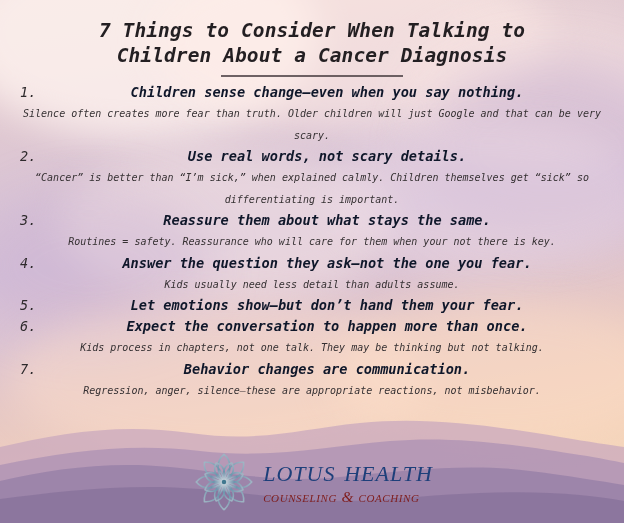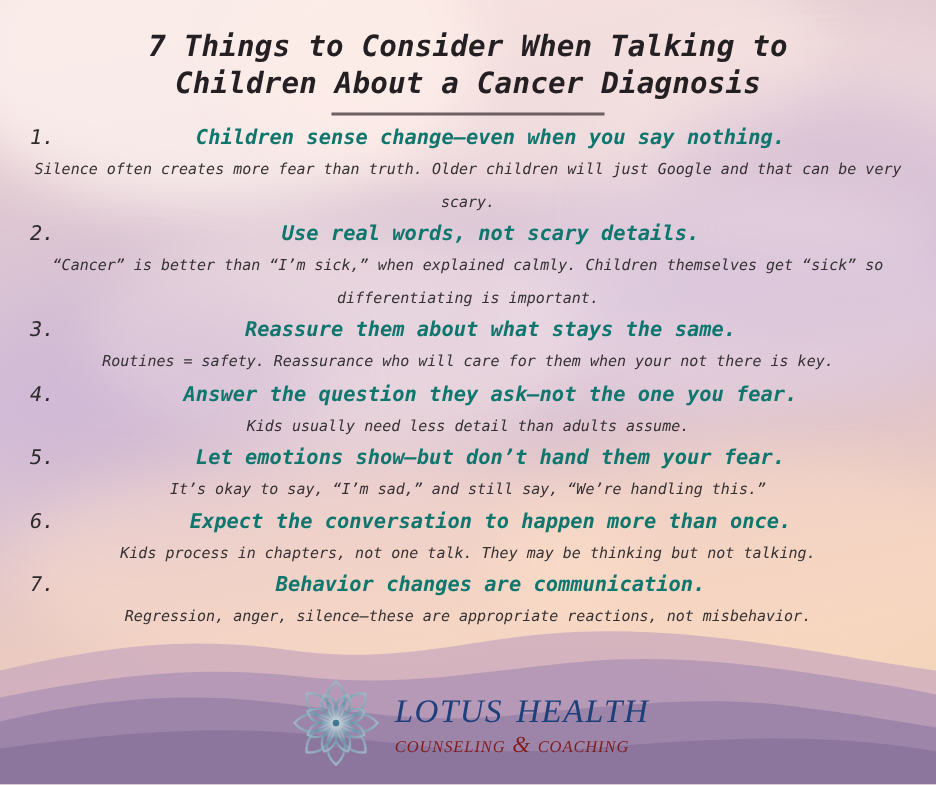--- a/index.html
+++ b/index.html
@@ -143,21 +143,21 @@
     left: 20px;
     top: 0;
     font-size: 13.5px;
     color: #2e2a2c;
   }
   .item-title {
     display: block;
     text-align: center;
     font-size: 13.6px;
     font-weight: bold;
-    color: #0f766e;
+    color: #0f172a;
     padding-left: 30px;
   }
   .item-body {
     display: block;
     text-align: center;
     font-size: 10px;
     line-height: 21.5px;
     color: #353032;
     padding: 0 8px;
   }
@@ -258,21 +258,20 @@
         <span class="item-title">Answer the question they ask—not the one you fear.</span>
       </div>
       <span class="item-body">Kids usually need less detail than adults assume.</span>
     </div>
 
     <div class="item">
       <div class="item-head">
         <span class="item-num">5.</span>
         <span class="item-title">Let emotions show—but don’t hand them your fear.</span>
       </div>
-      <span class="item-body">It’s okay to say, “I’m sad,” and still say, “We’re handling this.”</span>
     </div>
 
     <div class="item">
       <div class="item-head">
         <span class="item-num">6.</span>
         <span class="item-title">Expect the conversation to happen more than once.</span>
       </div>
       <span class="item-body">Kids process in chapters, not one talk. They may be thinking but not talking.</span>
     </div>
 

